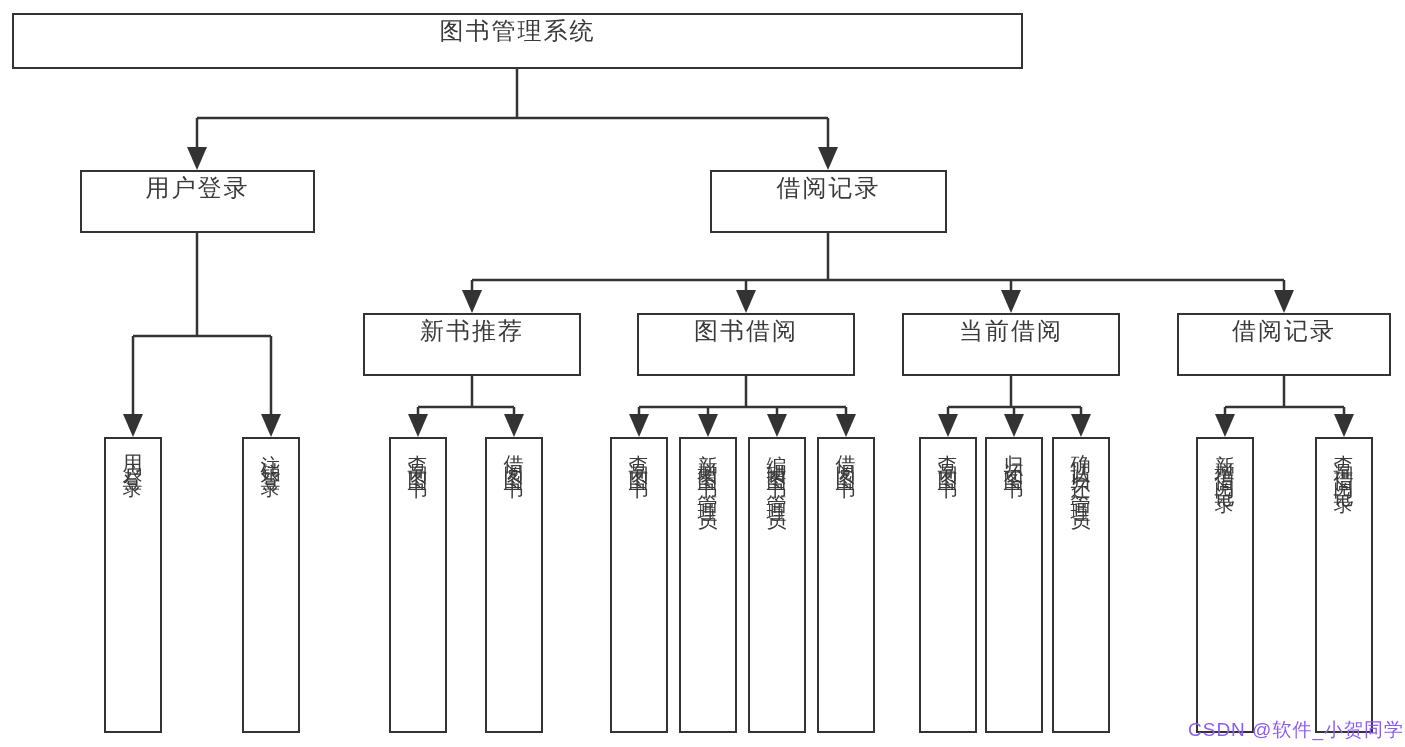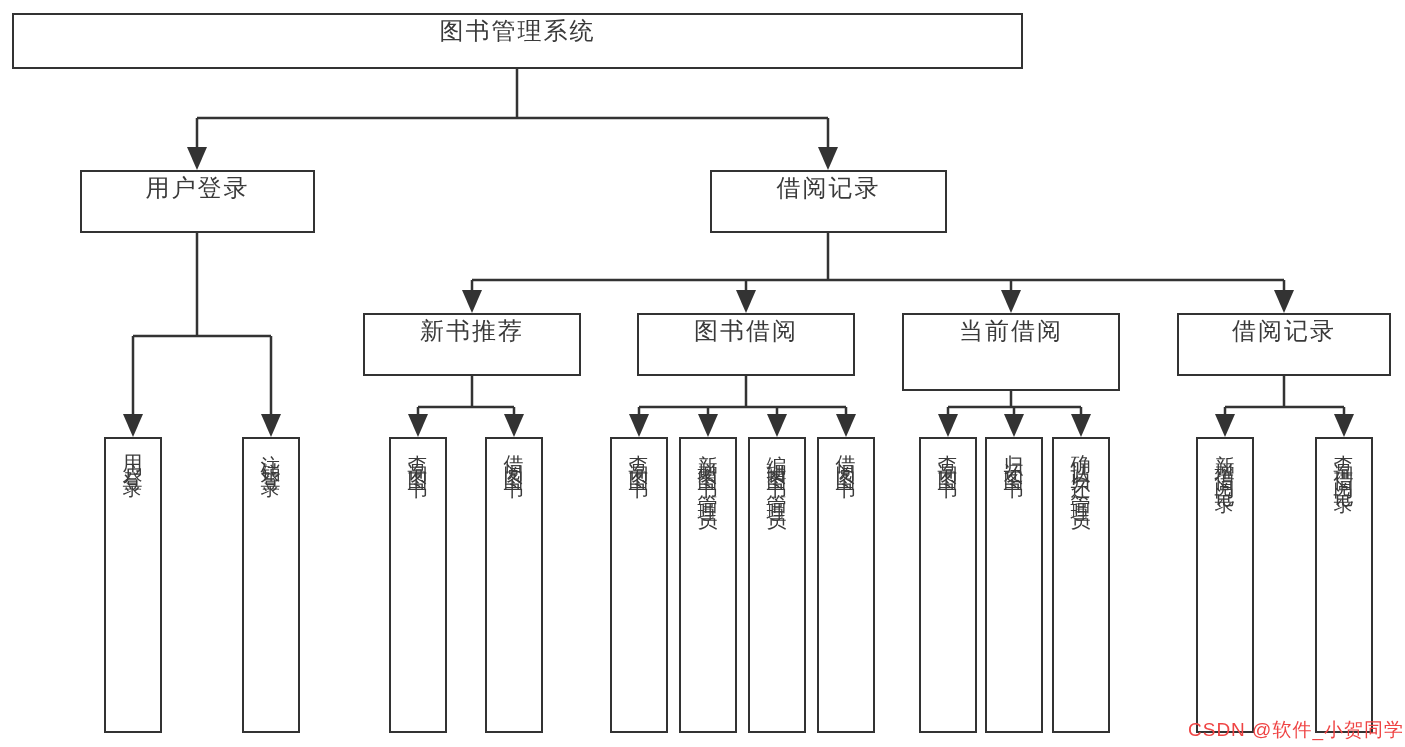--- a/index.html
+++ b/index.html
@@ -33,21 +33,21 @@
     text-orientation: upright;
     letter-spacing: 8px;
     line-height: 1.0;
     white-space: nowrap;
   }
   .watermark {
     position: absolute;
     left: 1188px;
     top: 717px;
     font-size: 19px;
-    color: #ef4444;
+    color: #8b5cf6;
     letter-spacing: 1px;
     z-index: 5;
     white-space: nowrap;
   }
 </style>
 </head>
 <body>
 
 <div class="canvas">
 
@@ -94,21 +94,21 @@
   <div class="box h" style="left:710px; top:170px; width:237px; height:63px;">
     <span>借阅记录</span>
   </div>
 
   <div class="box h" style="left:637px; top:313px; width:218px; height:63px;">
     <span>图书借阅</span>
   </div>
   <div class="box h" style="left:363px; top:313px; width:218px; height:63px;">
     <span>新书推荐</span>
   </div>
-  <div class="box h" style="left:902px; top:313px; width:218px; height:78px;">
+  <div class="box h" style="left:902px; top:313px; width:218px; height:63px;">
     <span>当前借阅</span>
   </div>
   <div class="box h" style="left:1177px; top:313px; width:214px; height:63px;">
     <span>借阅记录</span>
   </div>
 
   <div class="box v" style="left:104px; top:437px; width:58px; height:296px;">
     <span class="vtext">用户登录</span>
   </div>
   <div class="box v" style="left:242px; top:437px; width:58px; height:296px;">

